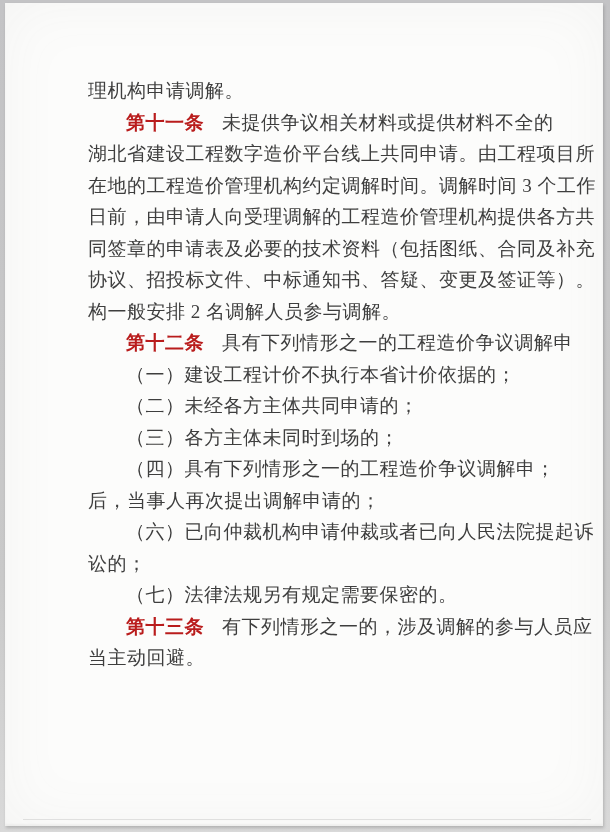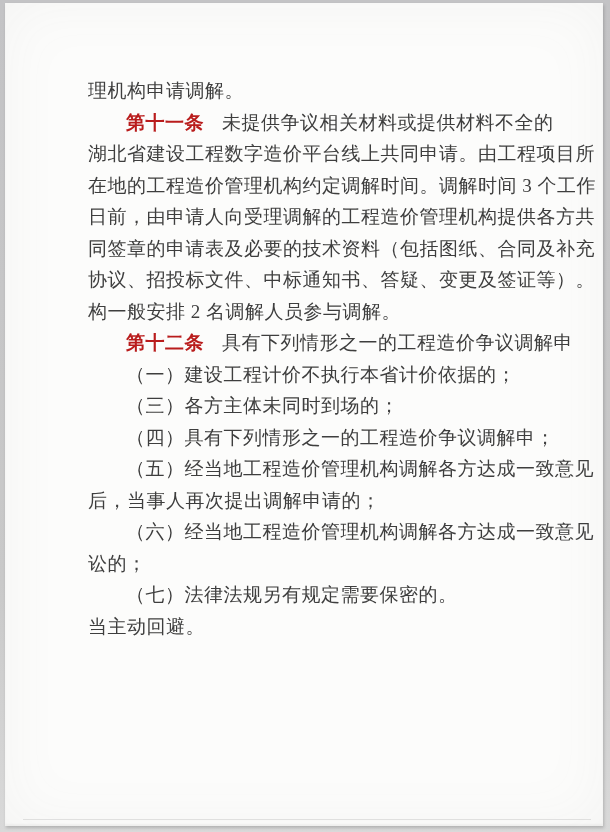--- a/index.html
+++ b/index.html
@@ -70,23 +70,24 @@
       <div class="line"><span>理机构申请调解。</span></div>
       <div class="line indent"><span class="article-no">第十一条</span><span>未提供争议相关材料或提供材料不全的</span></div>
       <div class="line"><span>湖北省建设工程数字造价平台线上共同申请。由工程项目所</span></div>
       <div class="line"><span>在地的工程造价管理机构约定调解时间。调解时间 3 个工作</span></div>
       <div class="line"><span>日前，由申请人向受理调解的工程造价管理机构提供各方共</span></div>
       <div class="line"><span>同签章的申请表及必要的技术资料（包括图纸、合同及补充</span></div>
       <div class="line"><span>协议、招投标文件、中标通知书、答疑、变更及签证等）。</span></div>
       <div class="line"><span>构一般安排 2 名调解人员参与调解。</span></div>
       <div class="line indent"><span class="article-no">第十二条</span><span>具有下列情形之一的工程造价争议调解申</span></div>
       <div class="line indent"><span>（一）建设工程计价不执行本省计价依据的；</span></div>
+      <div class="line indent"><span>（二）未经各方主体共同申请的；</span></div>
       <div class="line indent"><span>（三）各方主体未同时到场的；</span></div>
       <div class="line indent"><span>（四）具有下列情形之一的工程造价争议调解申；</span></div>
-      <div class="line indent"><span>（五）经当地工程造价管理机构调解各方达成一致意见</span></div>
       <div class="line"><span>后，当事人再次提出调解申请的；</span></div>
-      <div class="line indent"><span>（六）经当地工程造价管理机构调解各方达成一致意见</span></div>
+      <div class="line indent"><span>（六）已向仲裁机构申请仲裁或者已向人民法院提起诉</span></div>
       <div class="line"><span>讼的；</span></div>
       <div class="line indent"><span>（七）法律法规另有规定需要保密的。</span></div>
+      <div class="line indent"><span class="article-no">第十三条</span><span>有下列情形之一的，涉及调解的参与人员应</span></div>
       <div class="line"><span>当主动回避。</span></div>
     </div>
   <div class="paper-edge-line"></div>
 </div>
 
 </body></html>

